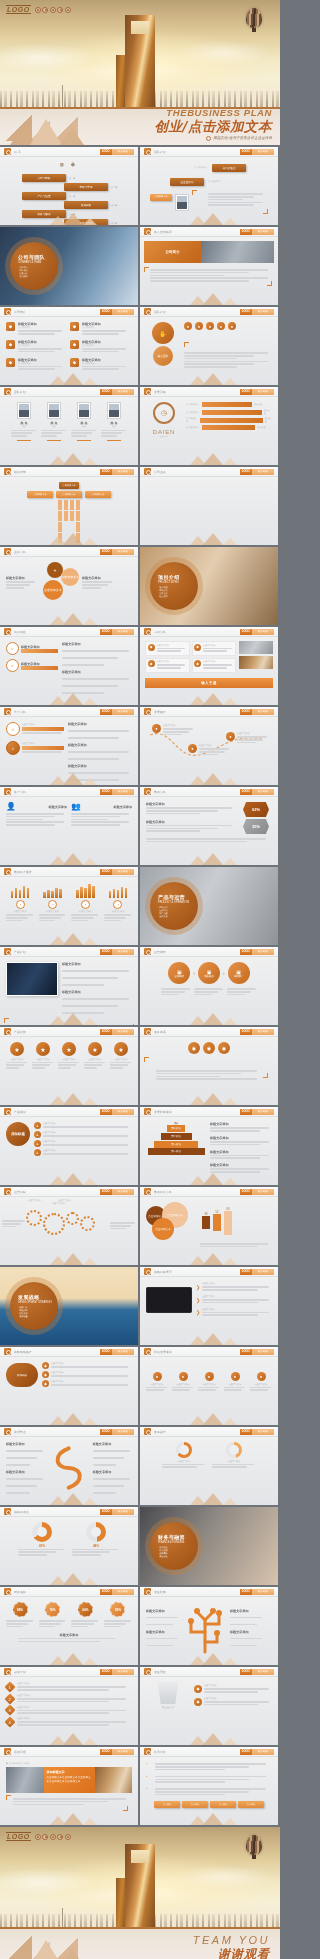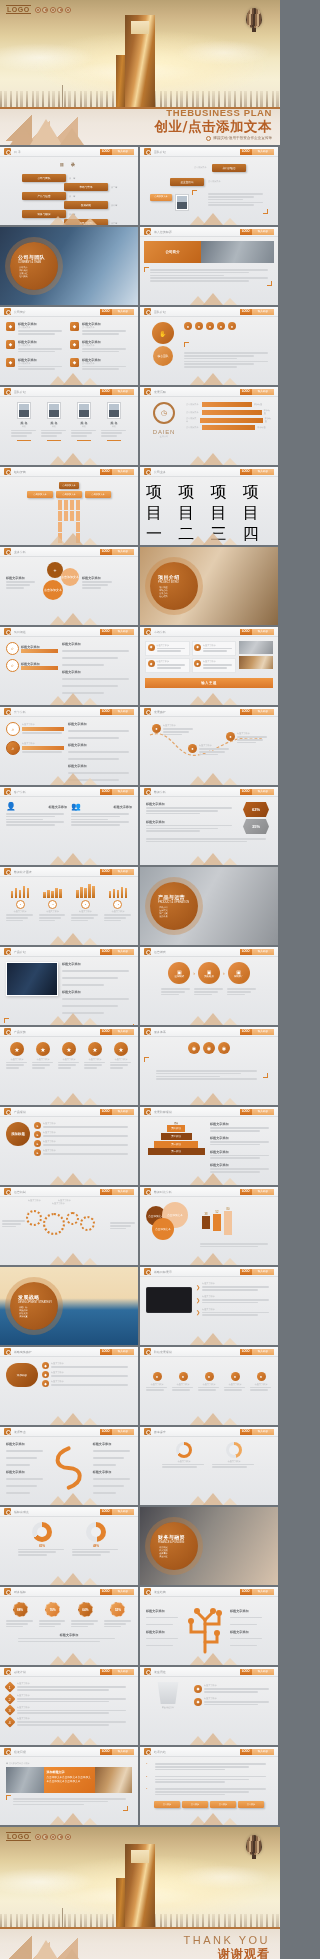--- a/index.html
+++ b/index.html
@@ -8,20 +8,21 @@
     width:280px; height:1959px;
     font-family:"Liberation Sans", sans-serif;
     position:relative; overflow:hidden;
   }
 
   
   .cover, .endcover {
     position:relative; width:280px; overflow:hidden;
     background:
       linear-gradient(to bottom,#c9a46a 0%, #ddc48e 18%, #efe2c0 42%, #e8dcc2 58%, #ded0b4 70%, #e6dcd2 71%, #ece4dc 100%);
+    font-style: italic;
   }
   .cover { height:145px; }
   .endcover { height:139px; }
 
   .sky {
     position:absolute; left:0; right:0; top:0; height:74%;
     background:
       radial-gradient(ellipse 60% 48% at 54% 62%, rgba(255,244,205,.95) 0%, rgba(255,238,190,.45) 38%, rgba(255,255,255,0) 70%),
       linear-gradient(to bottom,#b9a173 0%,#cdb385 14%,#e2cf9e 34%,#f2e8c3 55%,#f7f0d5 74%, #efe6d2 100%);
   }
@@ -662,41 +663,20 @@
   </div>
     <div class="slide ">
     <div class="shead">
       <span class="hic"></span>
       <span class="htxt">公司业务</span>
       <span class="htab">
         <b>LOGO</b>
         <u>输入标题</u>
       </span>
     </div>
-    <div class="sbody">
-      <div class="row gap3">
-
-        <div style="flex:1">
-          <div class="th">项目一</div>
-
-        </div>
-        <div style="flex:1">
-          <div class="th">项目二</div>
-
-        </div>
-        <div style="flex:1">
-          <div class="th">项目三</div>
-
-        </div>
-        <div style="flex:1">
-          <div class="th">项目四</div>
-
-        </div>
-      </div>
-      </div>
     <div class="dunes">
         <i class="d1"></i>
         <i class="d2"></i>
         <i class="d3"></i>
       </div>
   </div>
     <div class="slide ">
     <div class="shead">
       <span class="hic"></span>
       <span class="htxt">业务分析</span>
@@ -2098,17 +2078,17 @@
     </span>
   </div>
 
   <div class="cover-band">
     <div class="mountains">
       <i class="m1"></i>
         <i class="m2"></i>
         <i class="m3"></i>
     </div>
     <div class="thanks">
-      <div class="en">THANK YOU</div>
+      <div class="en">TEAM YOU</div>
       <div class="cn">谢谢观看</div>
     </div>
   </div>
 </div>
 
 </body></html>

